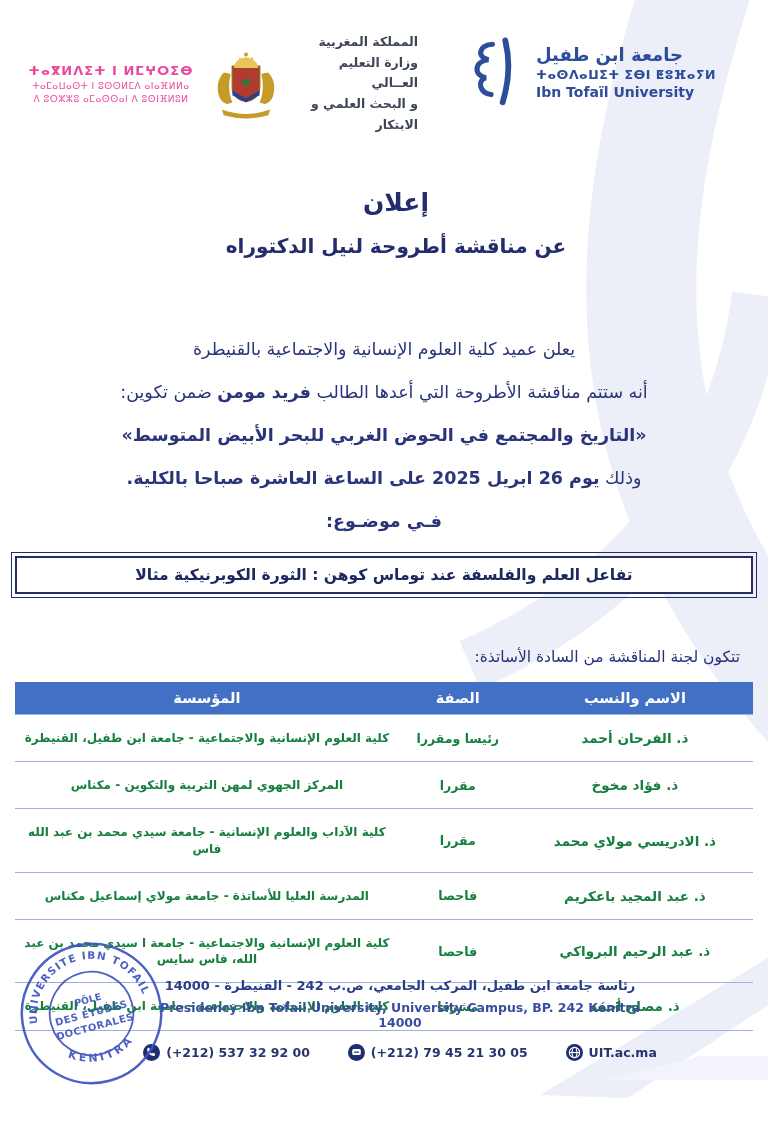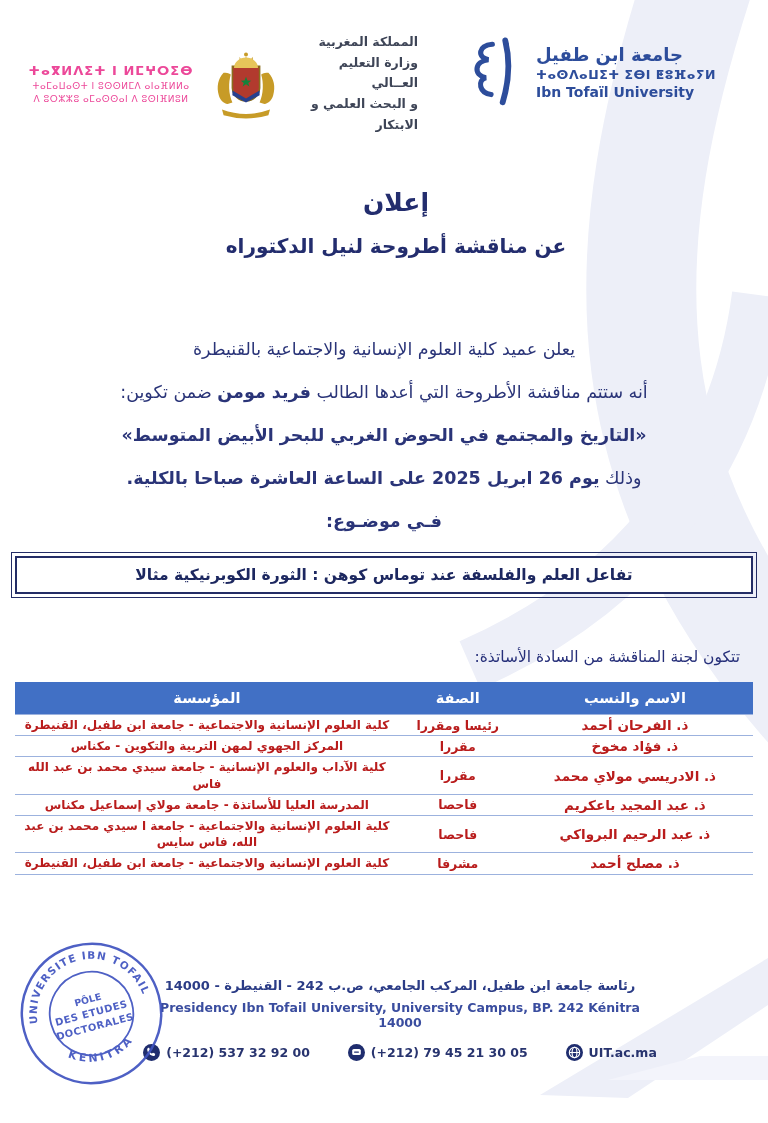--- a/index.html
+++ b/index.html
@@ -35,21 +35,21 @@
   .committee-intro{right:28px;top:648px;direction:rtl;font-size:15.5px;color:#27307a;}
 
   
   .jury{left:15px;right:15px;top:682px;}
   table{width:100%;border-collapse:collapse;direction:rtl;}
   thead th{background:#4170c5;color:#fff;font-size:14.5px;font-weight:bold;
            padding:8px 6px;text-align:center;}
   col.c-name{width:32%;} col.c-role{width:16%;} col.c-inst{width:52%;}
   tbody tr{border-top:1px solid #9cb2de;}
   tbody tr:last-child{border-bottom:1px solid #9cb2de;}
-  td{padding:2px 8px;text-align:center;vertical-align:middle;color:#b91c1c;}
+  td{padding:15px 8px;text-align:center;vertical-align:middle;color:#15803d;}
   td.name{font-size:13.5px;font-weight:bold;}
   td.role{font-size:12.5px;font-weight:bold;}
   td.inst{font-size:12px;font-weight:bold;line-height:1.35;}
 
   
   .footer{left:140px;width:520px;top:978px;text-align:center;}
   .addr-ar{direction:rtl;font-size:13px;font-weight:bold;color:#2b3c86;}
   .addr-en{font-size:12.5px;font-weight:bold;color:#3a4d9f;margin-top:7px;}
   .contacts{margin-top:14px;display:flex;justify-content:center;gap:38px;}
   .contact{display:flex;align-items:center;gap:6px;font-size:12.5px;font-weight:bold;color:#28346f;}

